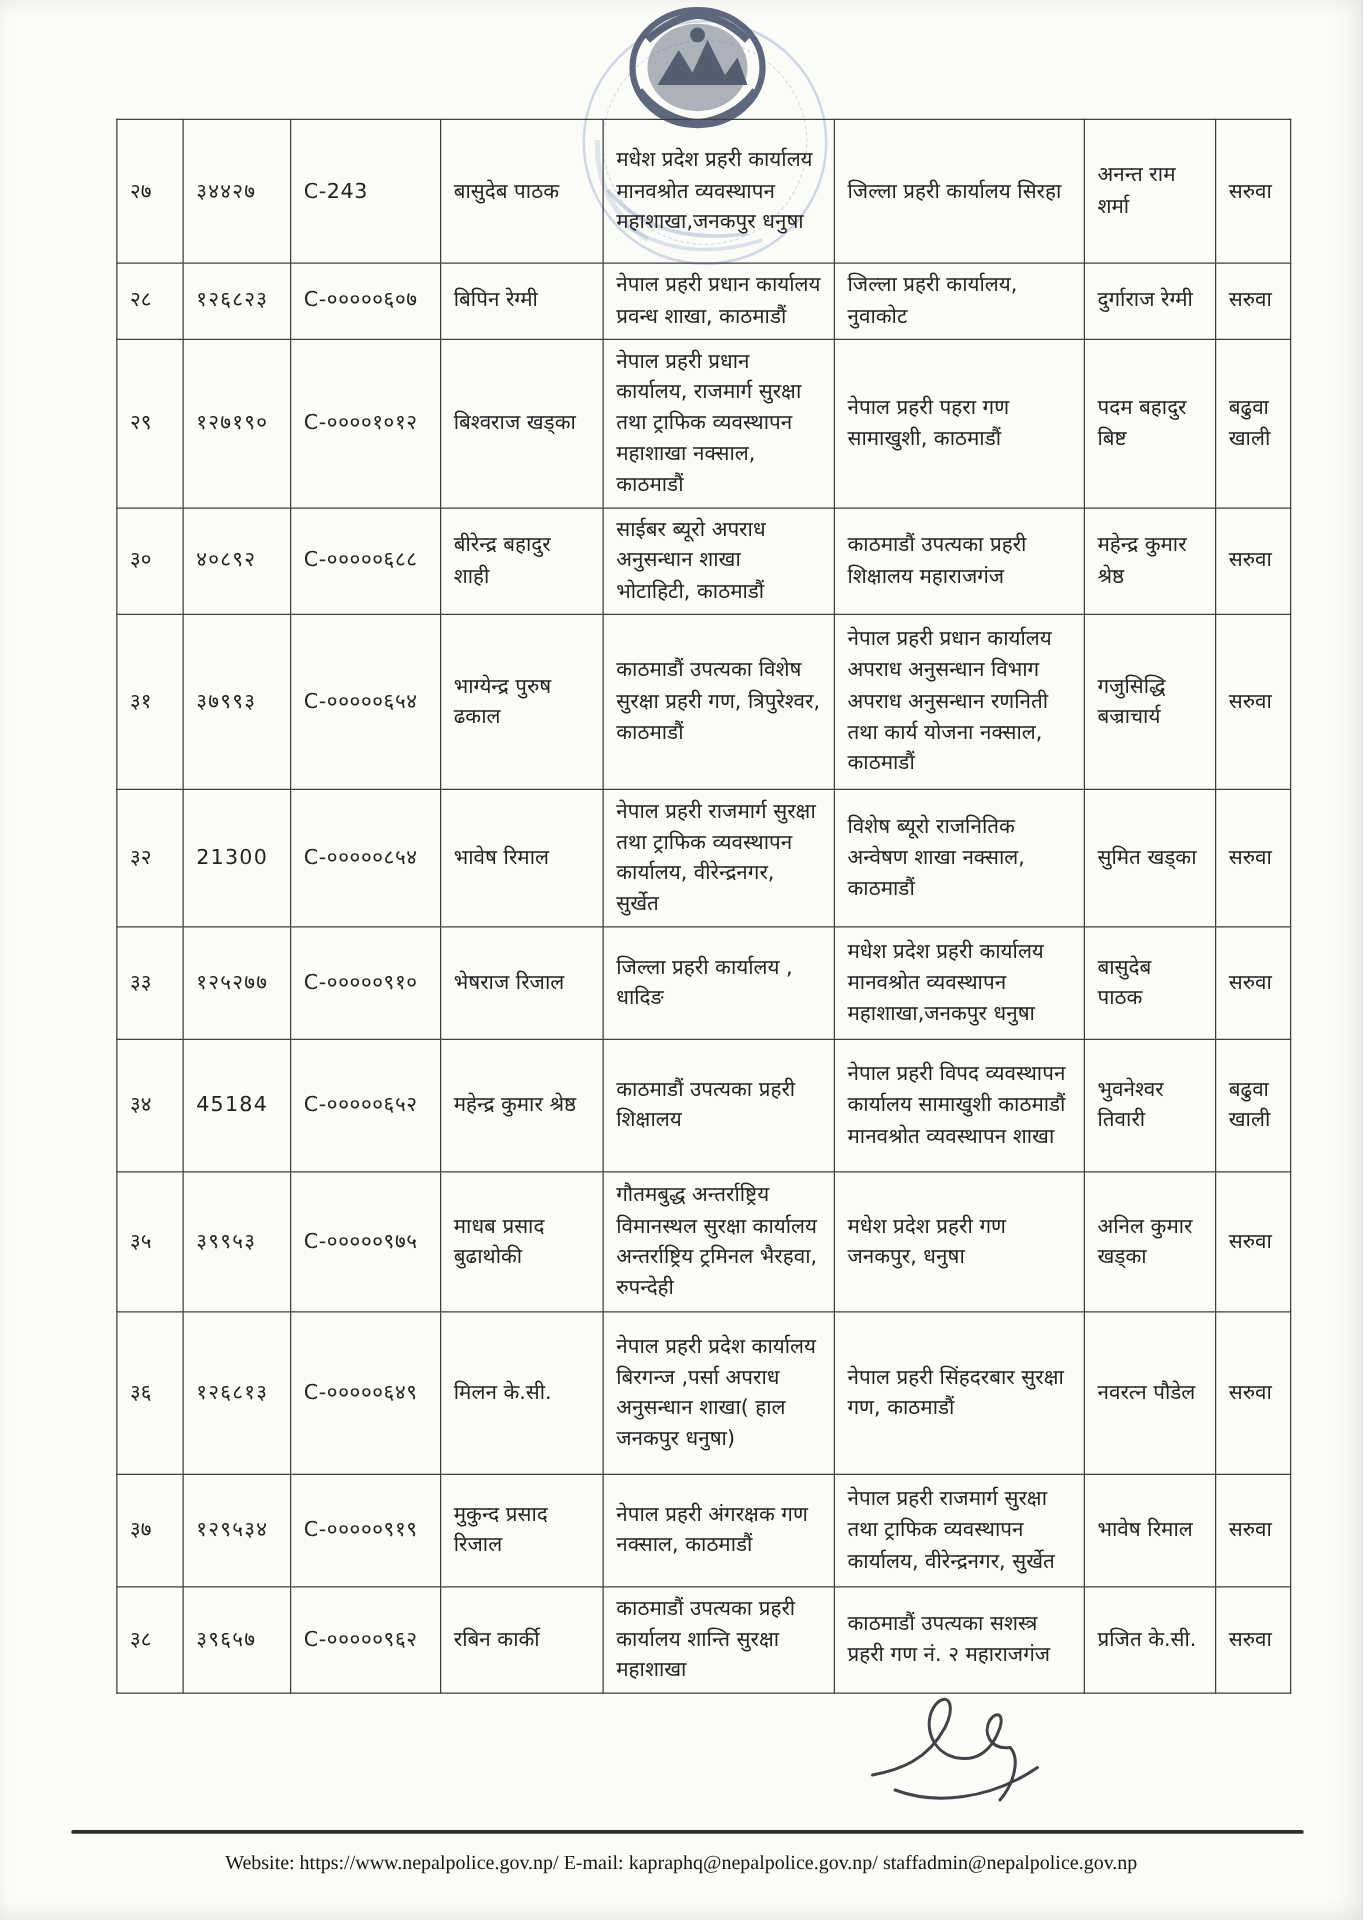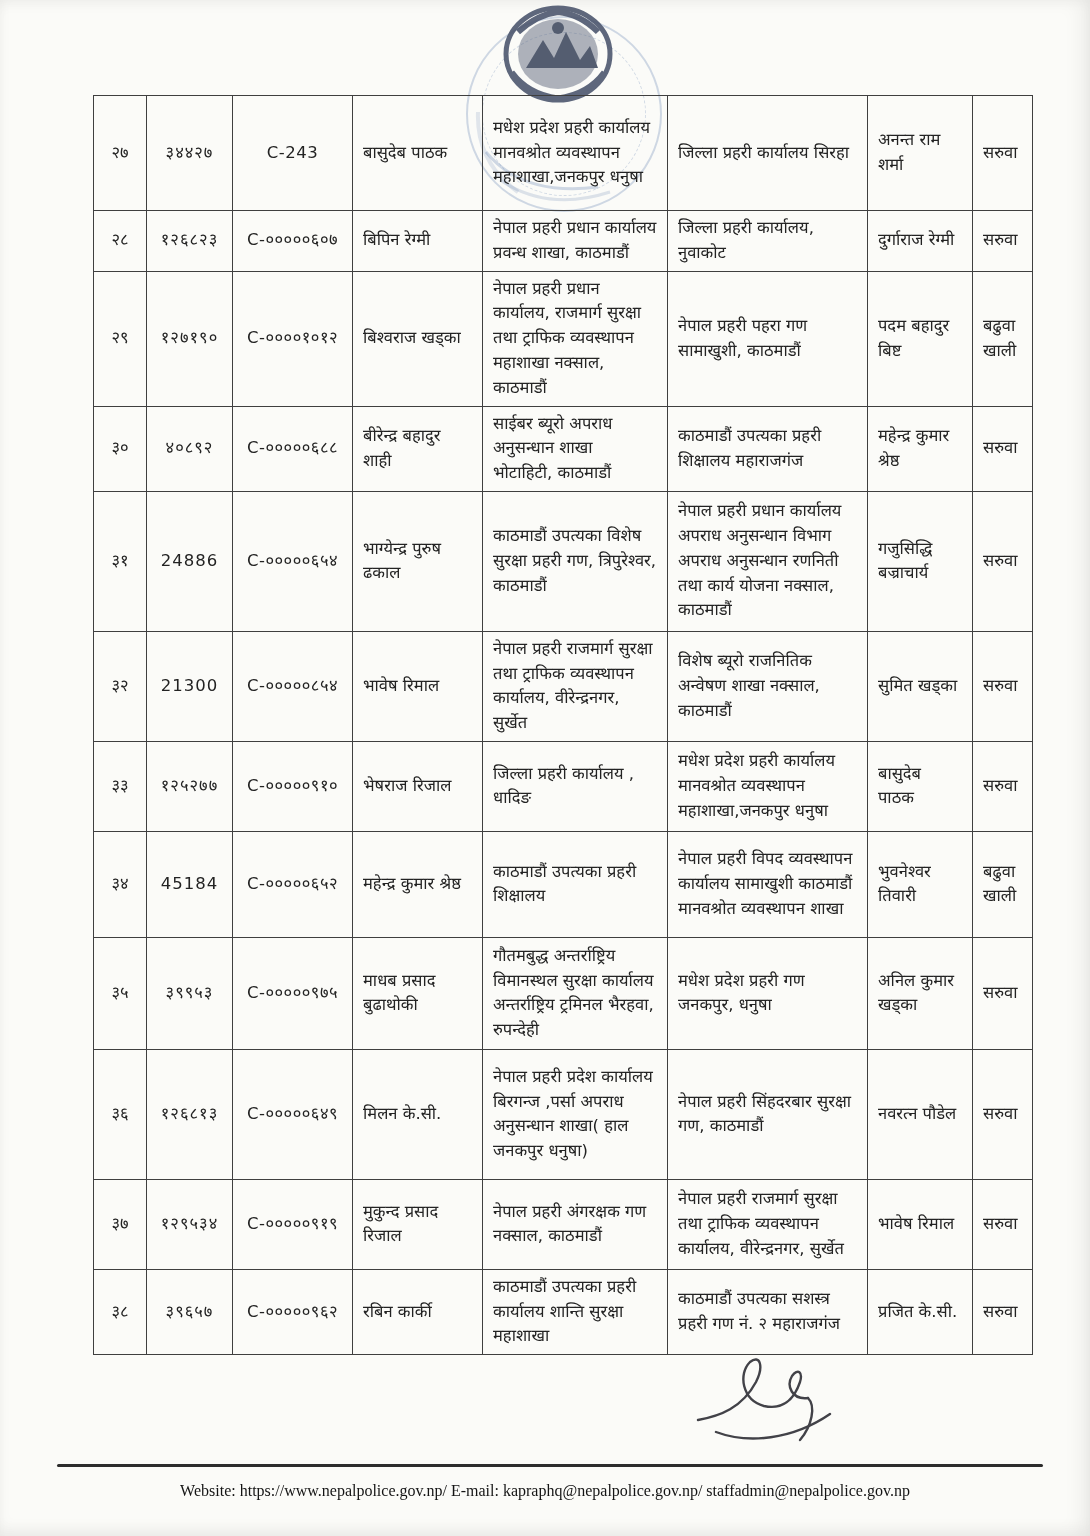--- a/index.html
+++ b/index.html
@@ -19,21 +19,21 @@
   }
   table.transfer td{
     border:1.6px solid #3f3f3f;
     padding:5px 10px;
     font-size:16.5px;
     line-height:1.5;
     color:#232323;
     vertical-align:middle;
     word-wrap:break-word;
   }
-  td.c0,td.c1,td.c2{text-align:center;padding:5px 4px;}
+  td.c0,td.c1,td.c2{padding:5px 4px;}
   td.c1{letter-spacing:1px;margin-left:48px;}
   td.c2{font-size:15.5px;letter-spacing:0.5px;color:#2b2b2b;}
   td.c7{padding:5px 6px;}
   
   .seal-wrap{position:absolute;left:448px;top:2px;width:230px;height:240px;pointer-events:none;}
   .ink-ring{
     position:absolute;left:18px;top:14px;width:192px;height:192px;border-radius:50%;
     border:2.5px solid rgba(104,134,178,0.30);
   }
   .ink-ring::before{
@@ -123,21 +123,21 @@
           <td class="c1">४०८९२</td>
           <td class="c2">C-०००००६८८</td>
           <td class="c3">बीरेन्द्र बहादुर शाही</td>
           <td class="c4">साईबर ब्यूरो अपराध अनुसन्धान शाखा भोटाहिटी, काठमाडौं</td>
           <td class="c5">काठमाडौं उपत्यका प्रहरी शिक्षालय महाराजगंज</td>
           <td class="c6">महेन्द्र कुमार श्रेष्ठ</td>
           <td class="c7">सरुवा</td>
         </tr>
         <tr style="height: 140px;">
           <td class="c0">३१</td>
-          <td class="c1">24886</td>
+          <td class="c1">३७९९३</td>
           <td class="c2">C-०००००६५४</td>
           <td class="c3">भाग्येन्द्र पुरुष ढकाल</td>
           <td class="c4">काठमाडौं उपत्यका विशेष सुरक्षा प्रहरी गण, त्रिपुरेश्वर, काठमाडौं</td>
           <td class="c5">नेपाल प्रहरी प्रधान कार्यालय अपराध अनुसन्धान विभाग अपराध अनुसन्धान रणनिती तथा कार्य योजना नक्साल, काठमाडौं</td>
           <td class="c6">गजुसिद्धि बज्राचार्य</td>
           <td class="c7">सरुवा</td>
         </tr>
         <tr style="height: 110px;">
           <td class="c0">३२</td>
           <td class="c1">21300</td>

